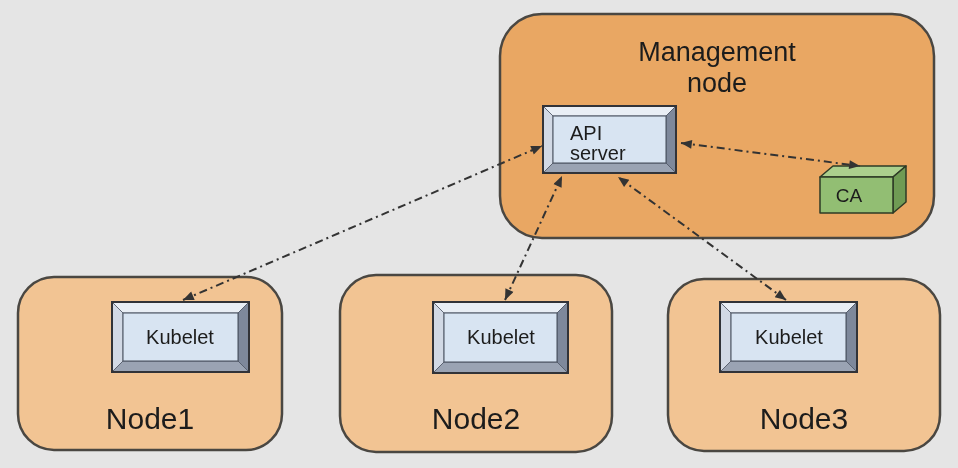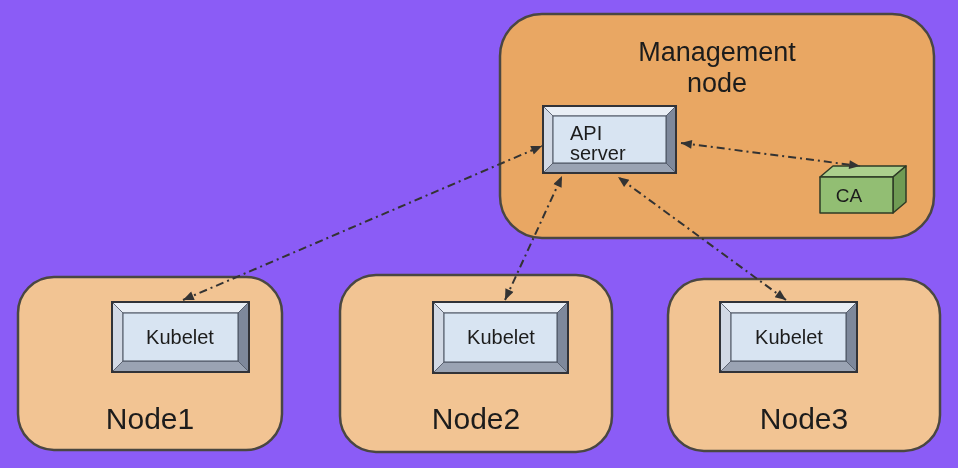--- a/index.html
+++ b/index.html
@@ -4,21 +4,21 @@
 <style>
   html, body {
     margin: 0;
     padding: 0;
     background: #ffffff;
   }
   .canvas {
     position: relative;
     width: 958px;
     height: 468px;
-    background: #8b5cf6;
+    background: #e5e5e5;
     overflow: hidden;
   }
   svg text {
     font-family: "Liberation Sans", sans-serif;
     fill: #1c1c1c;
   }
   .title-text   { font-size: 27px; text-anchor: middle; }
   .node-label   { font-size: 30px; text-anchor: middle; }
   .comp-label   { font-size: 20px; text-anchor: middle; }
   .api-label    { font-size: 20px; text-anchor: start; }

